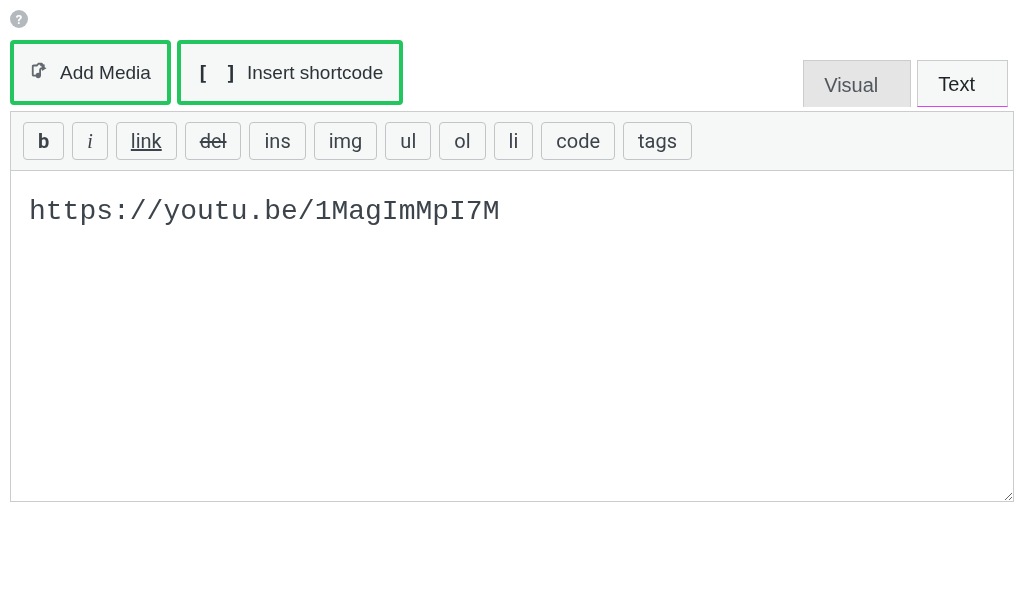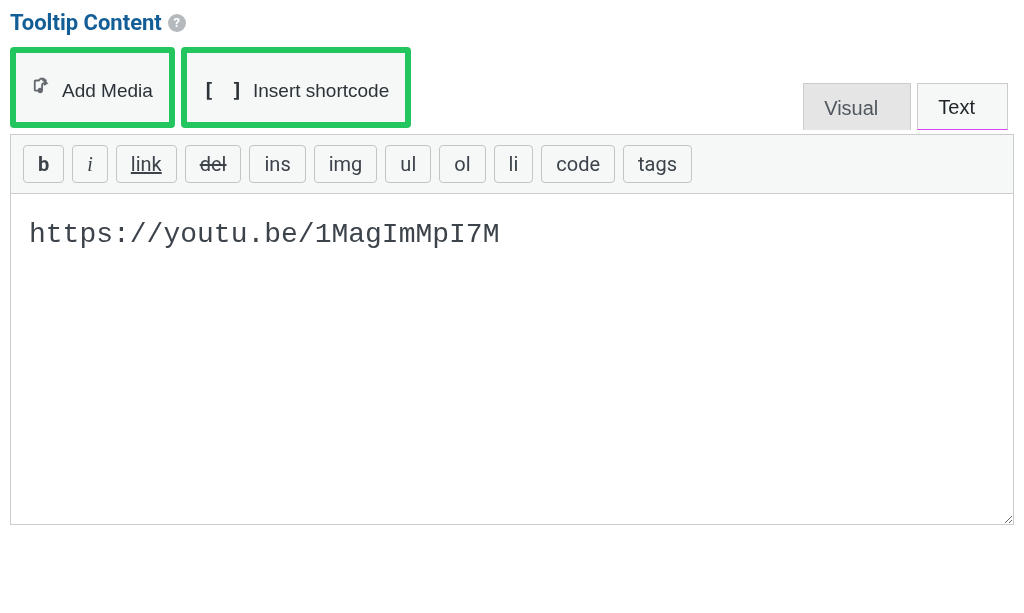--- a/index.html
+++ b/index.html
@@ -39,28 +39,28 @@
       align-items: flex-end;
       justify-content: space-between;
       margin-bottom: 6px;
     }
     .media-buttons {
       display: flex;
       gap: 6px;
     }
     .wp-button {
       background: #f6f7f7;
-      border: 6px solid #22c55e;
+      border: 4px solid #22c55e;
       border-radius: 4px;
       color: #2c3338;
       cursor: pointer;
       font-size: 19px;
-      padding: 22px 16px;
+      padding: 16px 16px;
       display: inline-flex;
-      align-items: flex-end;
+      align-items: center;
       gap: 8px;
       line-height: 1;
     }
     .media-icon svg {
       width: 22px;
       height: 22px;
       fill: #646970;
     }
     .shortcode-icon {
       font-family: Consolas, monospace;
@@ -139,21 +139,20 @@
       resize: vertical;
       outline: none;
       line-height: 1.5;
       display: block;
     }
   </style>
 </head>
 <body>
 
 <div class="section-title">
-  <span>Tooltip Content</span>
   <span class="help-icon">?</span>
 </div>
 
 <div class="top-toolbar">
   <div class="media-buttons">
     <button class="wp-button">
       <span class="media-icon">
         <svg viewBox="0 0 24 24">
             <path d="M4 5h3l2-2h4l2 2h1v3h-2V7h-1.8l-2-2H9.8l-2 2H4v9h6v2H4c-1.1 0-2-.9-2-2V7c0-1.1.9-2 2-2zm6 6c0-1.7 1.3-3 3-3V6l5 3-5 3v-2c-.6 0-1 .4-1 1v6c0 1.7-1.3 3-3 3s-3-1.3-3-3 1.3-3 3-3c.3 0 .7.1 1 .2V11z"></path>
           </svg>

